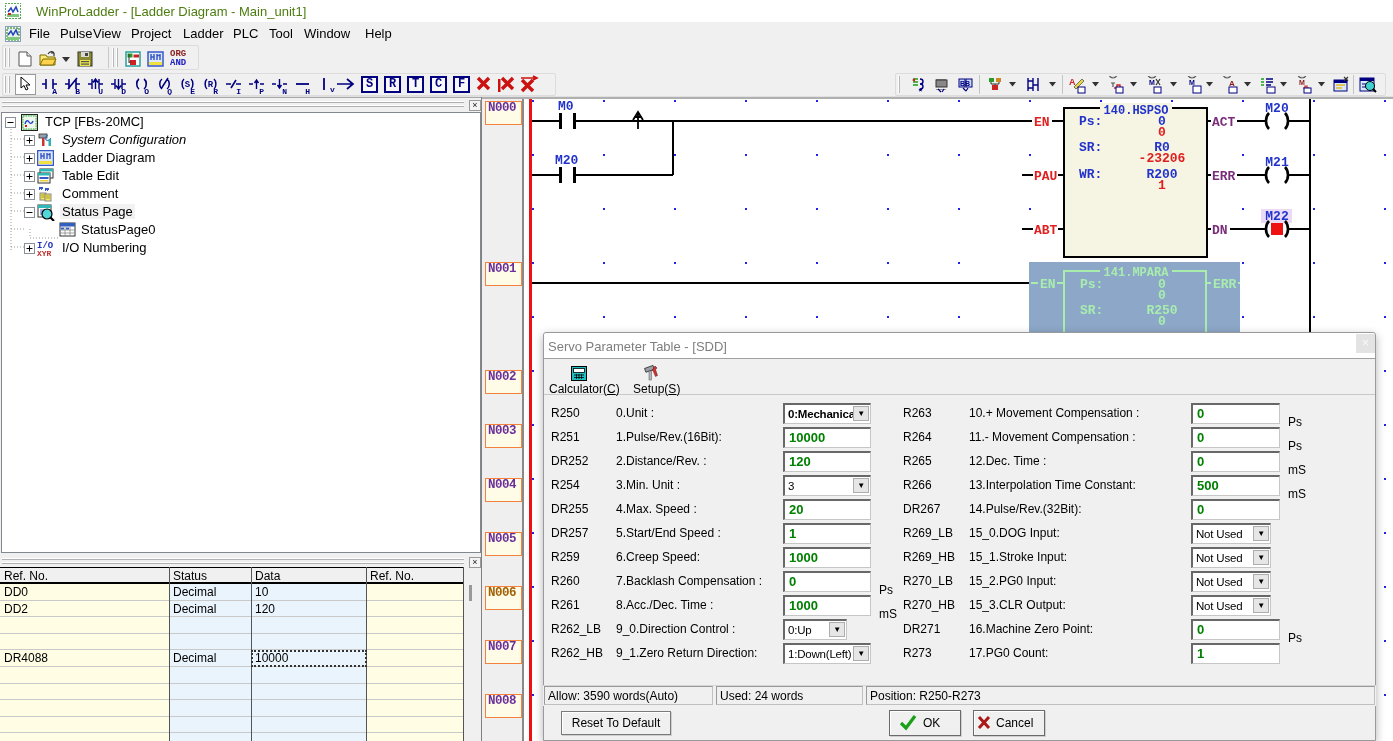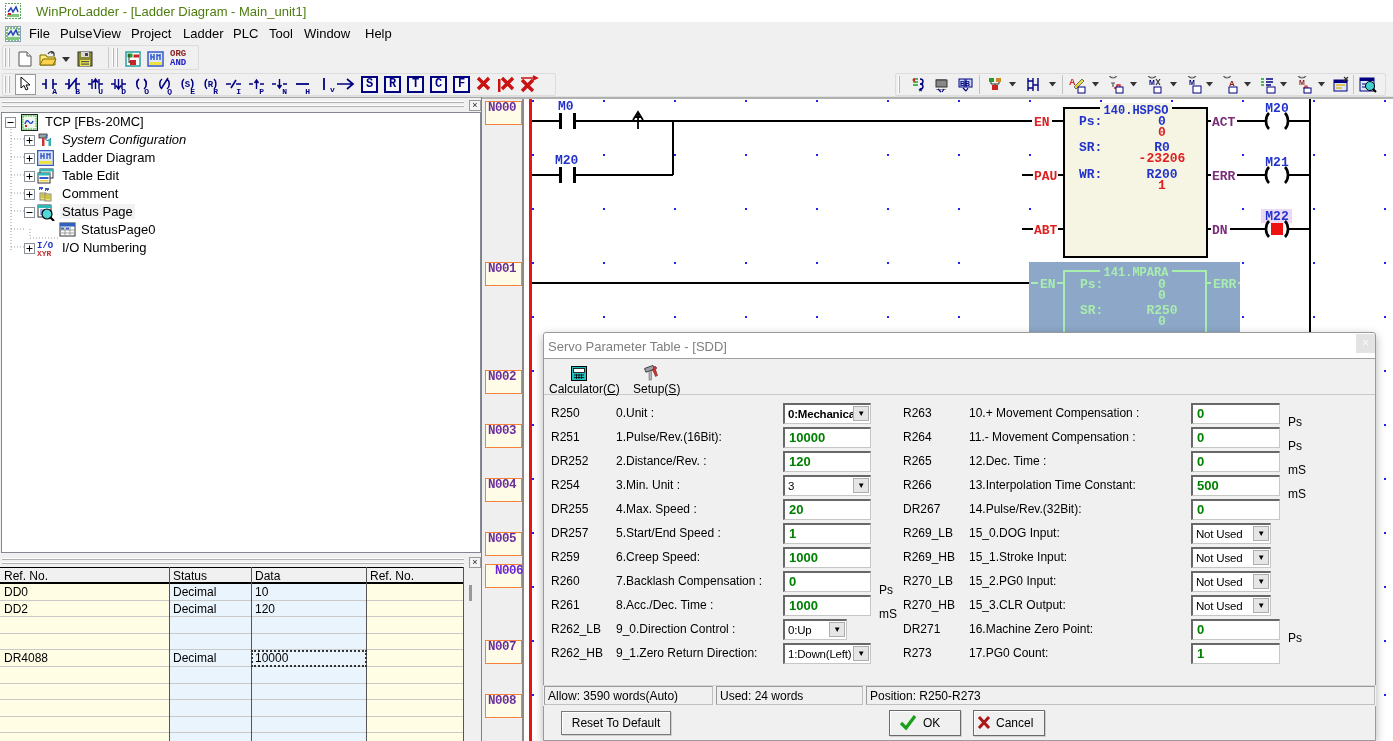--- a/index.html
+++ b/index.html
@@ -689,22 +689,22 @@
 <div class="abs" style="left:485px;top:262px;width:37px;height:24px;background:#fefbe7;border:1px solid #f4823c;
     font-family:'Liberation Mono',monospace;font-weight:bold;font-size:12.5px;color:#6b2f9b;padding-left:2px;line-height:13px;letter-spacing:-0.5px;">N001</div>
 <div class="abs" style="left:485px;top:370px;width:37px;height:24px;background:#fefbe7;border:1px solid #f4823c;
     font-family:'Liberation Mono',monospace;font-weight:bold;font-size:12.5px;color:#6b2f9b;padding-left:2px;line-height:13px;letter-spacing:-0.5px;">N002</div>
 <div class="abs" style="left:485px;top:424px;width:37px;height:24px;background:#fefbe7;border:1px solid #f4823c;
     font-family:'Liberation Mono',monospace;font-weight:bold;font-size:12.5px;color:#6b2f9b;padding-left:2px;line-height:13px;letter-spacing:-0.5px;">N003</div>
 <div class="abs" style="left:485px;top:478px;width:37px;height:24px;background:#fefbe7;border:1px solid #f4823c;
     font-family:'Liberation Mono',monospace;font-weight:bold;font-size:12.5px;color:#6b2f9b;padding-left:2px;line-height:13px;letter-spacing:-0.5px;">N004</div>
 <div class="abs" style="left:485px;top:532px;width:37px;height:24px;background:#fefbe7;border:1px solid #f4823c;
     font-family:'Liberation Mono',monospace;font-weight:bold;font-size:12.5px;color:#6b2f9b;padding-left:2px;line-height:13px;letter-spacing:-0.5px;">N005</div>
-<div class="abs" style="left:485px;top:564px;width:37px;height:24px;background:#fefbe7;border:1px solid #f4823c;
-    font-family:'Liberation Mono',monospace;font-weight:bold;font-size:12.5px;color:#6d28d9;padding-left:9px;line-height:13px;letter-spacing:-0.5px;">N006</div>
+<div class="abs" style="left:485px;top:586px;width:37px;height:24px;background:#fefbe7;border:1px solid #f4823c;
+    font-family:'Liberation Mono',monospace;font-weight:bold;font-size:12.5px;color:#a16207;padding-left:2px;line-height:13px;letter-spacing:-0.5px;">N006</div>
 <div class="abs" style="left:485px;top:640px;width:37px;height:24px;background:#fefbe7;border:1px solid #f4823c;
     font-family:'Liberation Mono',monospace;font-weight:bold;font-size:12.5px;color:#6b2f9b;padding-left:2px;line-height:13px;letter-spacing:-0.5px;">N007</div>
 <div class="abs" style="left:485px;top:694px;width:37px;height:24px;background:#fefbe7;border:1px solid #f4823c;
     font-family:'Liberation Mono',monospace;font-weight:bold;font-size:12.5px;color:#6b2f9b;padding-left:2px;line-height:13px;letter-spacing:-0.5px;">N008</div>
 
 <div class="abs" style="left:543px;top:332px;width:833px;height:409px;background:#f0f0f0;border:1px solid #9a9a9a;border-radius:3px 3px 0 0;box-shadow:0 3px 10px rgba(0,0,0,0.3);"></div>
 <div class="abs" style="left:544px;top:333px;width:831px;height:25px;background:#fff;border-radius:3px 3px 0 0;"></div>
 <div class="abs" style="left:548px;top:339px;font-size:13px;color:#7f7f7f;">Servo Parameter Table - [SDD]</div>
 <div class="abs" style="left:1356px;top:334px;width:19px;height:19px;background:#e3e3e3;color:#fafafa;font-size:12px;text-align:center;line-height:18px;">×</div>
 <div class="abs" style="left:544px;top:358px;width:831px;height:1px;background:#a0a0a0;"></div>

